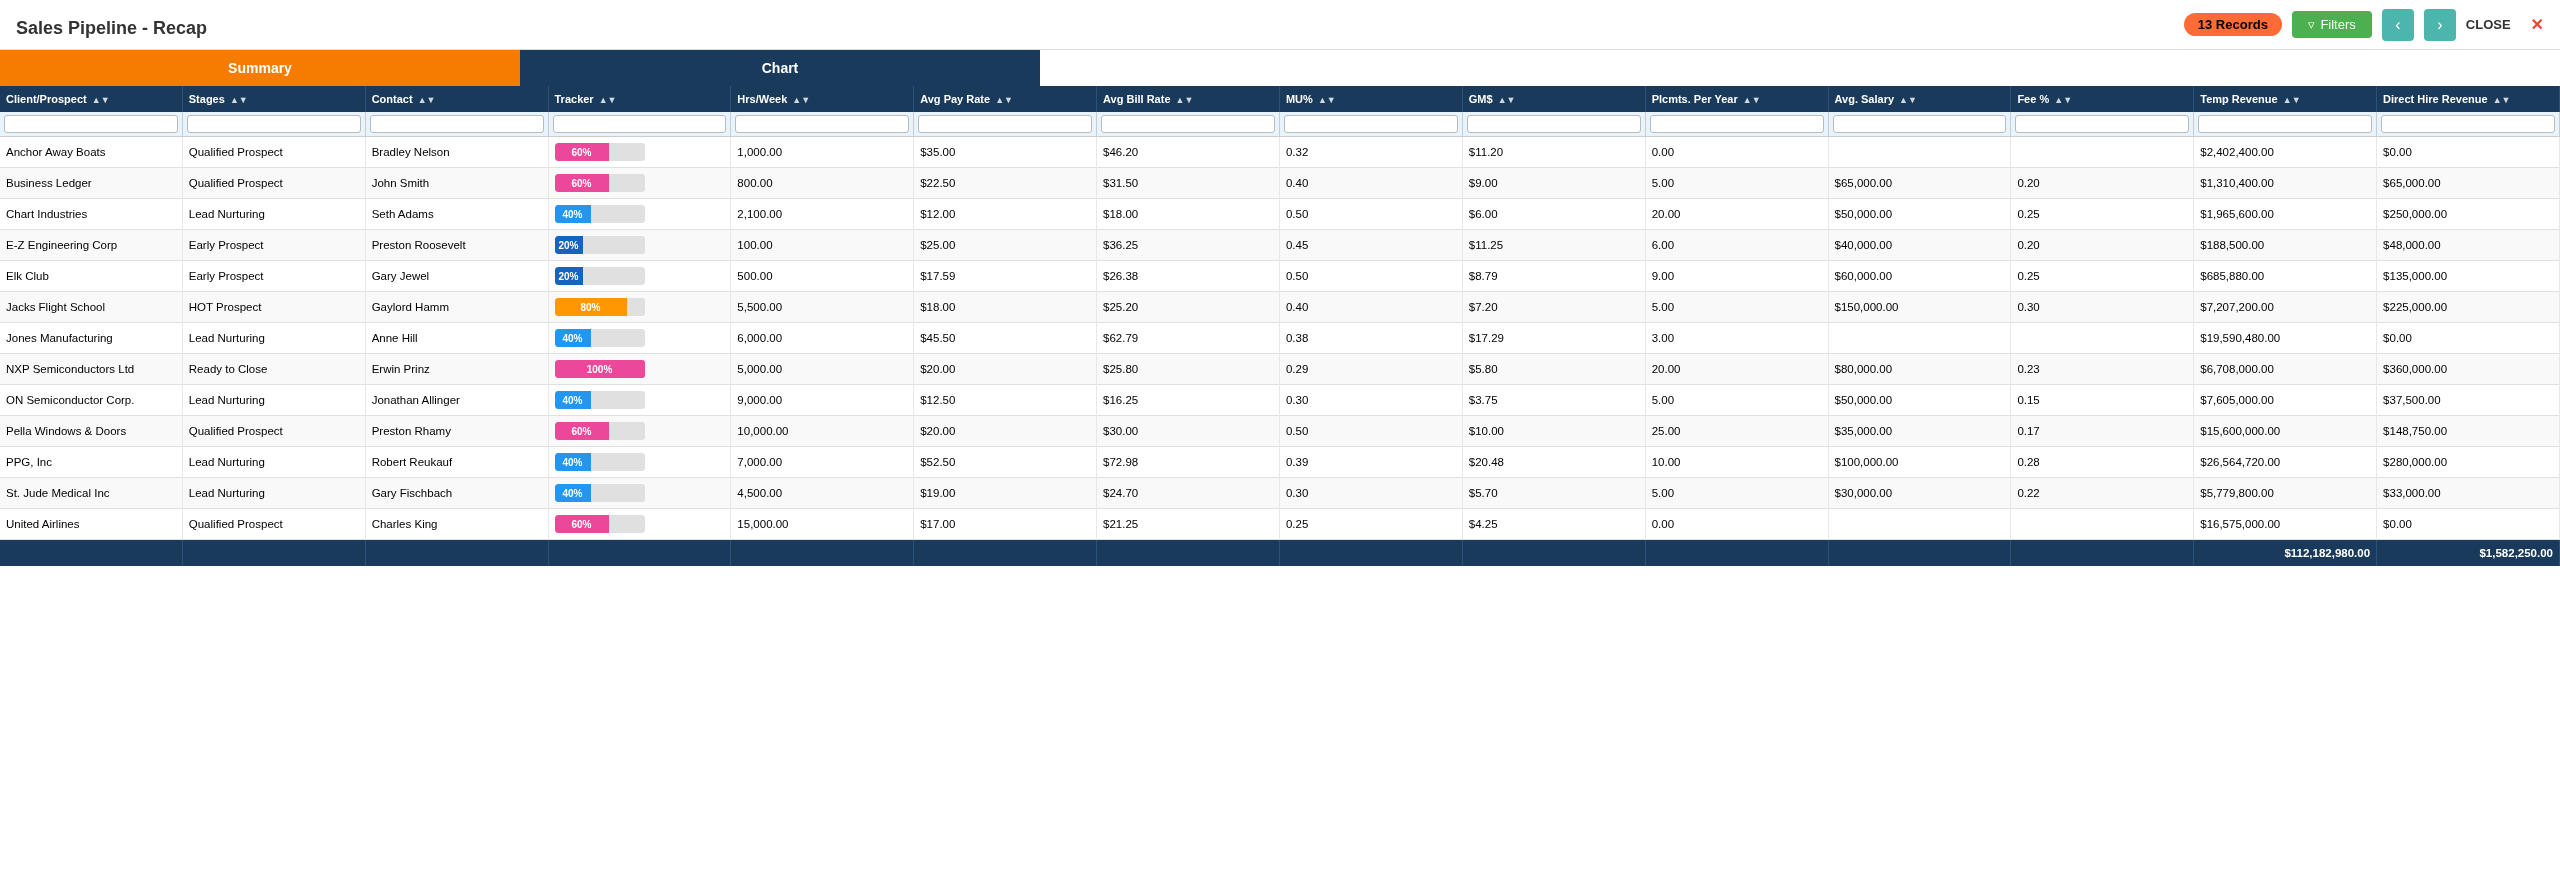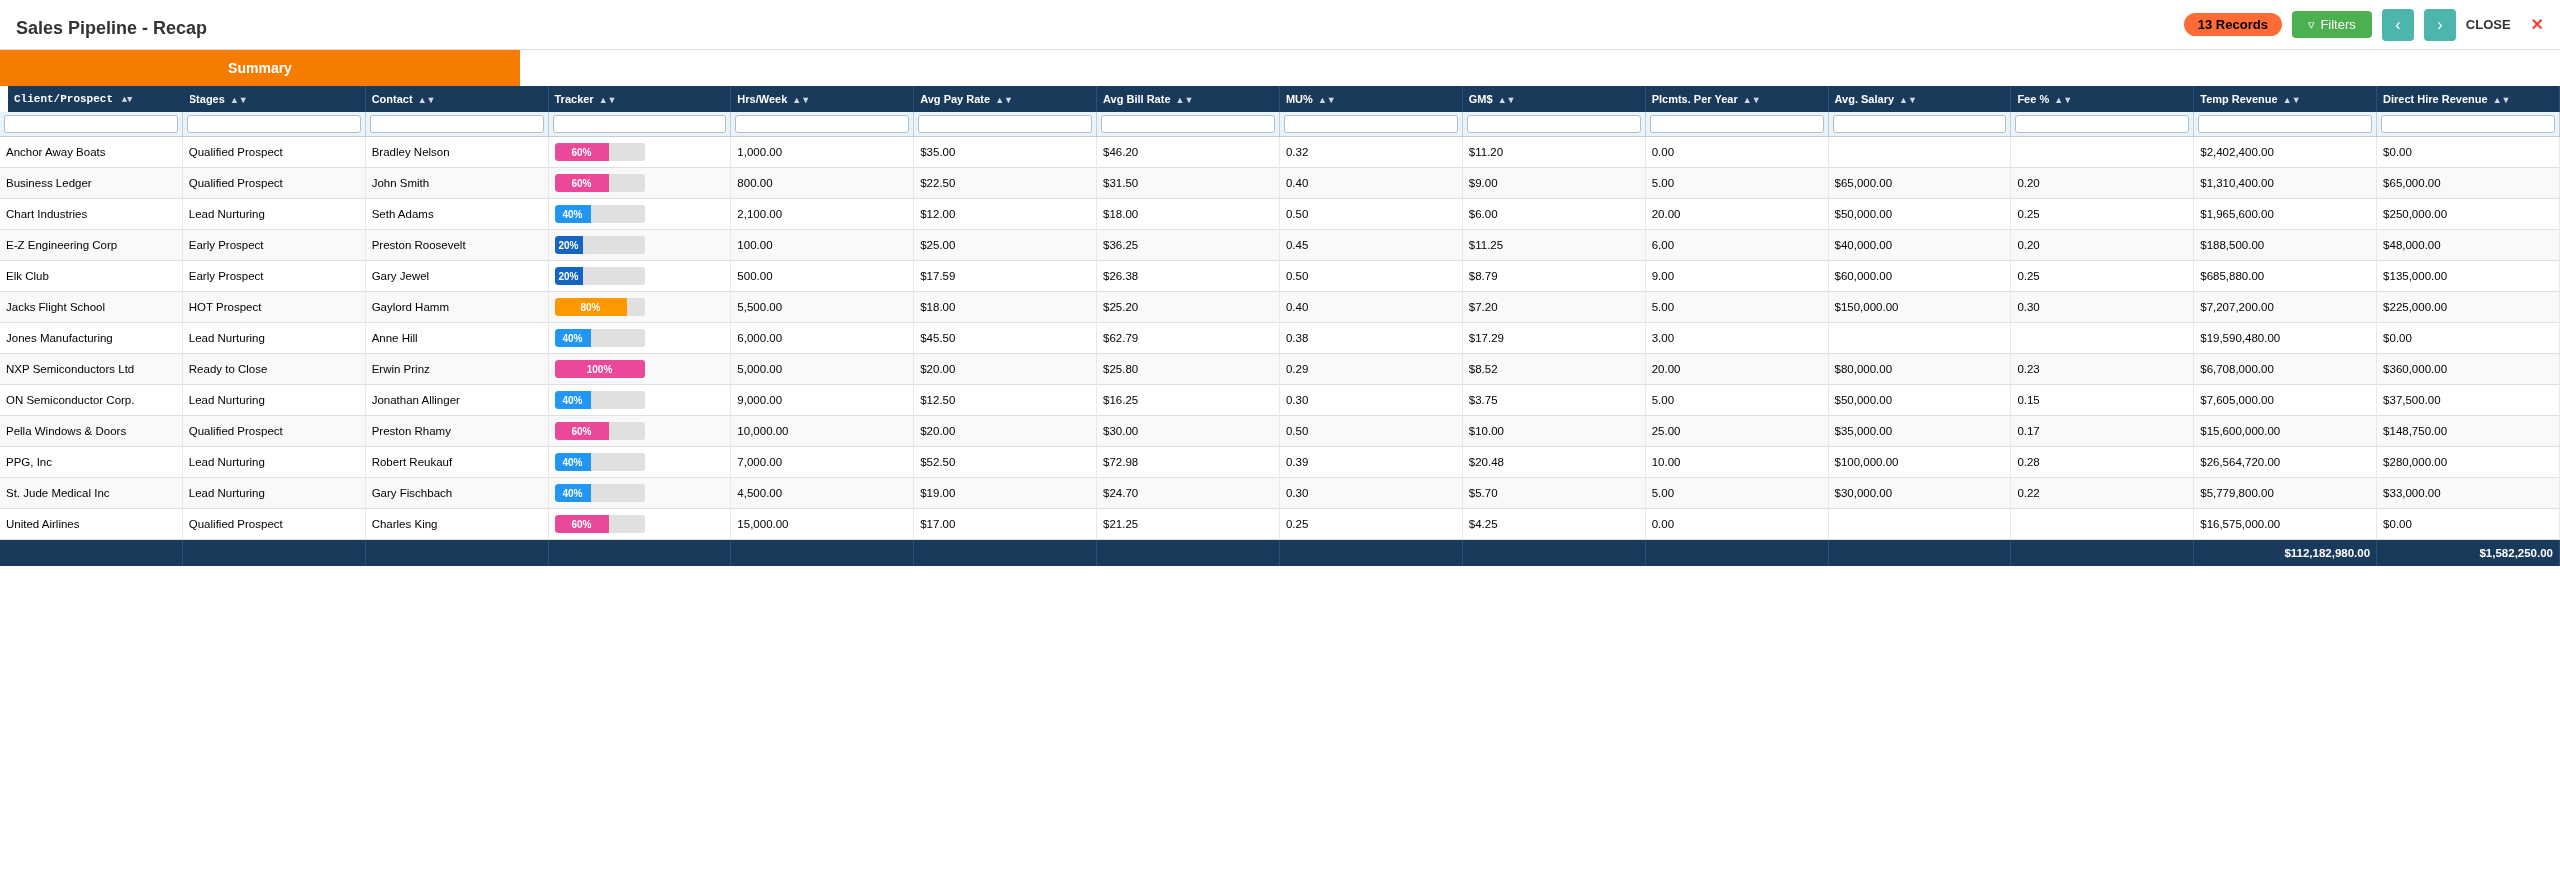--- a/index.html
+++ b/index.html
@@ -107,23 +107,22 @@
       background: #1a3a5c;
       color: #fff;
       padding: 7px 6px;
       text-align: left;
       border-right: 1px solid #2a5080;
       white-space: nowrap;
       font-size: 11px;
     }
     thead tr.col-headers th:first-child {
       position: sticky;
-      left: 8px;
+      left: 0;
       z-index: 2;
-      font-family: Liberation Mono, monospace;
     }
     thead tr.filter-row th {
       background: #e8f4fd;
       padding: 3px 4px;
       border-right: 1px solid #ccc;
       border-bottom: 1px solid #ccc;
     }
     thead tr.filter-row th input {
       width: 100%;
       border: 1px solid #bbb;
@@ -194,20 +193,21 @@
     <button class="nav-btn">›</button>
     <button class="close-btn">
       <span>CLOSE</span>
       <span class="close-x">✕</span>
     </button>
   </div>
 </div>
 
 <div class="tab-bar">
   <div class="tab-summary">Summary</div>
+  <div class="tab-chart">Chart</div>
 </div>
 
 <table>
   <thead>
     <tr class="col-headers">
       <th>Client/Prospect <span class="sort-icon">▲▼</span></th>
       <th>Stages <span class="sort-icon">▲▼</span></th>
       <th>Contact <span class="sort-icon">▲▼</span></th>
       <th>Tracker <span class="sort-icon">▲▼</span></th>
       <th>Hrs/Week <span class="sort-icon">▲▼</span></th>
@@ -385,21 +385,21 @@
     <td>Erwin Prinz</td>
     <td>
     <div class="tracker-bar">
       <div class="tracker-fill green" style="width:100%">100%</div>
     </div>
   </td>
     <td>5,000.00</td>
     <td>$20.00</td>
     <td>$25.80</td>
     <td>0.29</td>
-    <td>$8.52</td>
+    <td>$5.80</td>
     <td>20.00</td>
     <td>$80,000.00</td>
     <td>0.23</td>
     <td>$6,708,000.00</td>
     <td>$360,000.00</td>
   </tr>
       <tr>
     <td>ON Semiconductor Corp.</td>
     <td>Lead Nurturing</td>
     <td>Jonathan Allinger</td>

